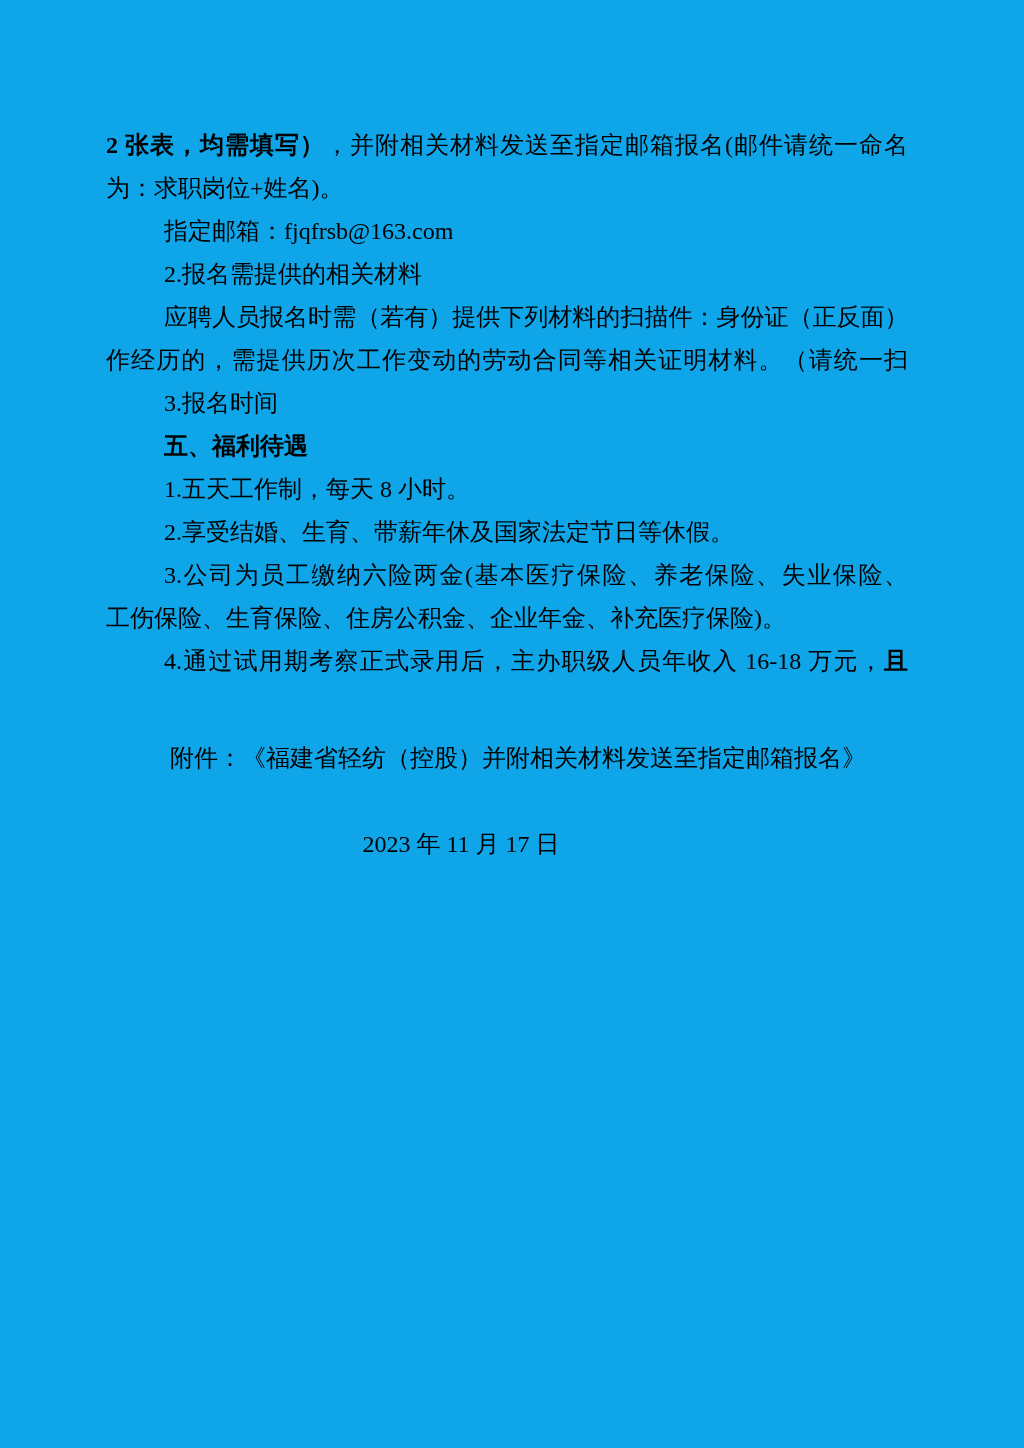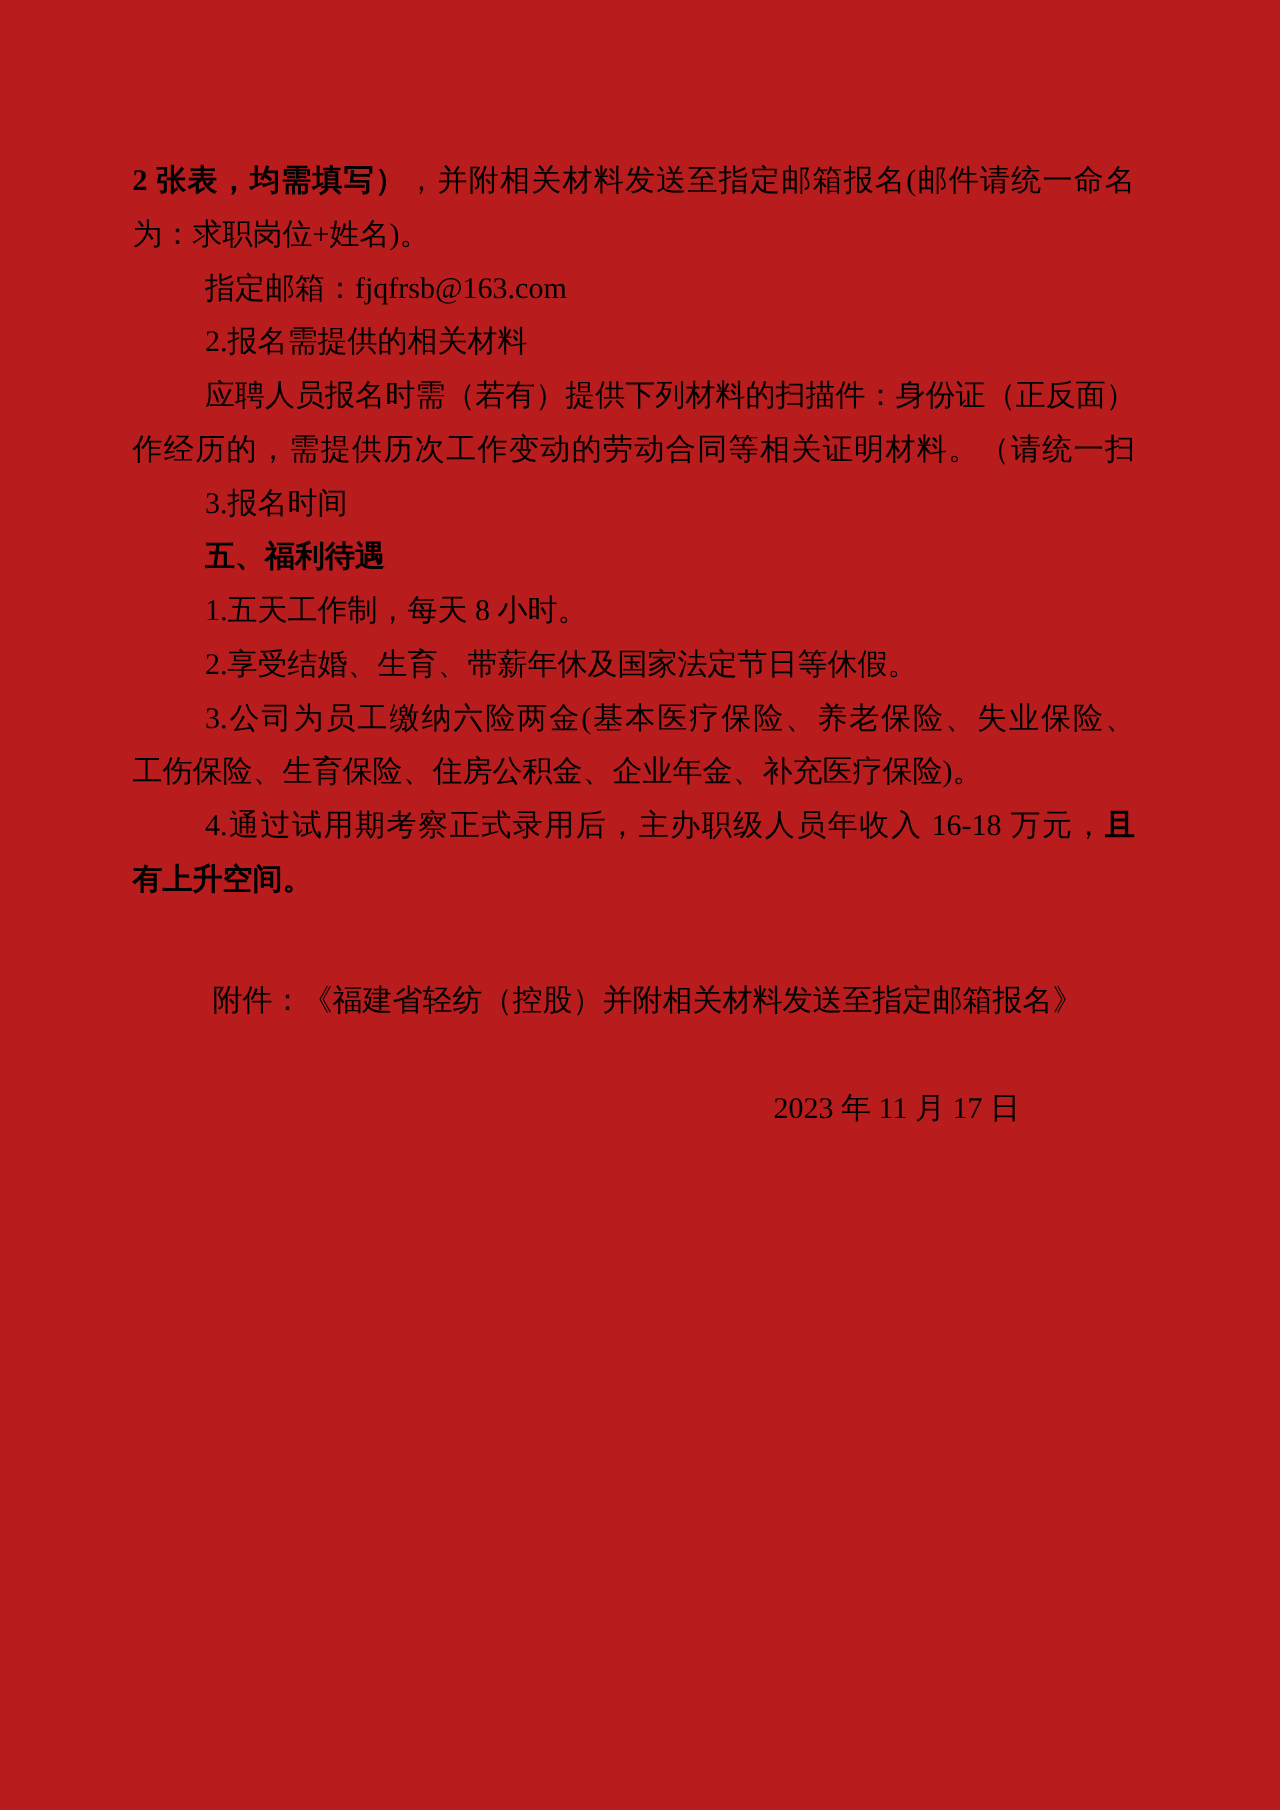--- a/index.html
+++ b/index.html
@@ -10,21 +10,21 @@
     width: 1024px;
     height: 1448px;
     background: #ffffff;
     color: #000000;
     font-family: "Liberation Serif", "DejaVu Serif", serif;
   }
   .page {
     position: relative;
     width: 1024px;
     height: 1448px;
-    background: #b91c1c;
+    background: #0ea5e9;
     overflow: hidden;
   }
   .content {
     position: absolute;
     left: 106px;
     top: 124px;
     width: 802px;
     font-size: 24px;
     line-height: 43px;
   }
@@ -32,21 +32,21 @@
   .indent { padding-left: 58px; }
   .attach { padding-left: 64px; }
   .fill {
     text-align: justify;
     text-align-last: justify;
     text-justify: inter-character;
   }
   .tight { letter-spacing: -0.6px; }
   .b { font-weight: bold; }
   .gap { display: inline-block; width: 117px; }
-  .date { text-align: right; padding-right: 92px; }
+  .date { text-align: center; padding-right: 92px; }
   .sp-l { height: 54px; }
   .sp-s { height: 43px; }
 </style>
 </head>
 <body>
 
 <div class="page">
   <div class="content">
 
     <div class="line fill"><span class="b">2 张表，均需填写）</span><span>，并附相关材料发送至指定邮箱报名(邮件请统一命名</span></div>
@@ -72,21 +72,20 @@
     <div class="line indent">1.五天工作制，每天 8 小时。</div>
 
     <div class="line indent">2.享受结婚、生育、带薪年休及国家法定节日等休假。</div>
 
     <div class="line indent fill">3.公司为员工缴纳六险两金(基本医疗保险、养老保险、失业保险、</div>
 
     <div class="line">工伤保险、生育保险、住房公积金、企业年金、补充医疗保险)。</div>
 
     <div class="line indent fill"><span>4.通过试用期考察正式录用后，主办职级人员年收入 16-18 万元，</span><span class="b">且</span></div>
 
-    <div class="line b">有上升空间。</div>
 
     <div class="sp-l"></div>
 
     <div class="line attach">附件：《福建省轻纺（控股）并附相关材料发送至指定邮箱报名》</div>
 
     <div class="sp-s"></div>
 
     <div class="line date">2023 年 11 月 17 日</div>
 
   </div>

